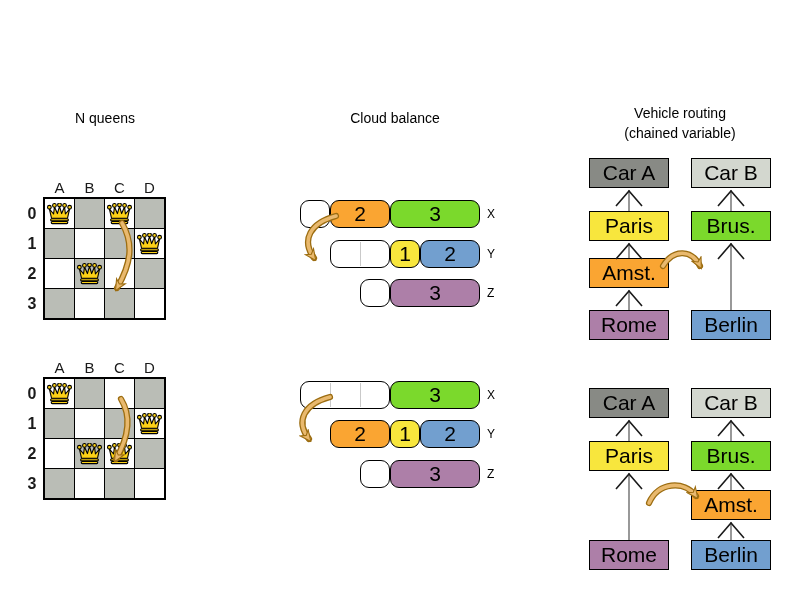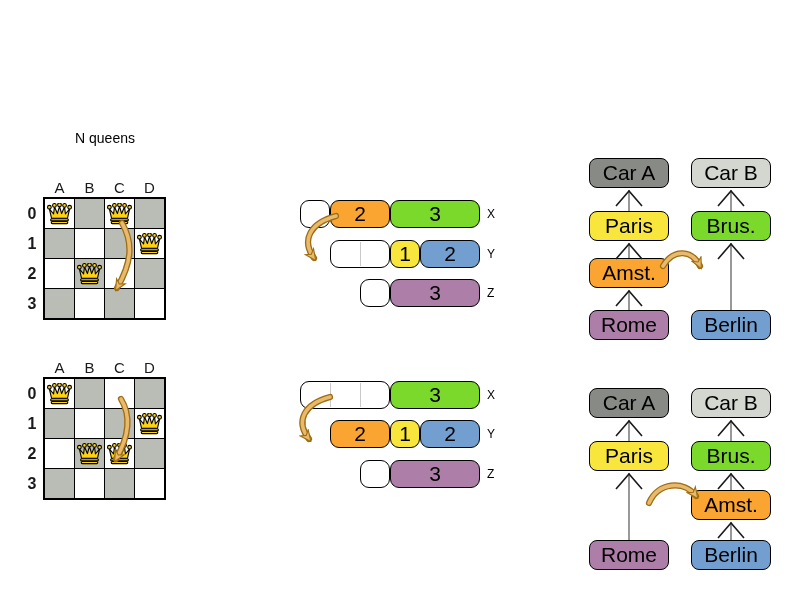--- a/index.html
+++ b/index.html
@@ -1,45 +1,50 @@
 <!DOCTYPE html>
 <html><head>
 <meta charset="utf-8">
 <style>
   html,body{margin:0;padding:0;background:#fff;}
   #stage{position:relative;width:800px;height:600px;background:#fff;overflow:hidden;
          font-family:"Liberation Sans","DejaVu Sans",sans-serif;color:#000;}
   .abs{position:absolute;}
   #title{left:0;top:30px;width:800px;text-align:center;font-size:32px;letter-spacing:0.5px;}
   #subtitle{left:0;top:68px;width:800px;text-align:center;font-size:13px;}
-  .col-header{font-size:14px;text-align:center;margin-top:20px;}
+  .col-header{font-size:14px;text-align:center;}
   #hdr-nqueens{left:25px;top:110px;width:160px;}
   #hdr-cloud{left:300px;top:110px;width:190px;}
   #hdr-vehicle{left:580px;top:103px;width:200px;line-height:20px;}
   #generated-layer{position:absolute;left:0;top:0;width:800px;height:600px;z-index:1;}
   #overlay{position:absolute;left:0;top:0;z-index:6;pointer-events:none;}
   .board{display:grid;grid-template-columns:repeat(4,29px);grid-auto-rows:29px;gap:1px;
          background:#000;padding:1px;border:1px solid #000;}
   .cell{display:flex;align-items:center;justify-content:center;}
   .cell.light{background:#fff;}
   .cell-col-label{font-size:15px;color:#1a1a1a;text-align:center;}
   .cell-row-label{font-size:16px;font-weight:bold;color:#1a1a1a;text-align:center;}
   .cloud-seg{height:28px;border:1.6px solid #000;border-radius:9px;box-sizing:border-box;
              display:flex;align-items:center;justify-content:center;font-size:21px;background:#fff;}
   .seg-divider{width:1px;background:#c9c9c9;}
   .cloud-label{font-size:12px;}
-  .vehicle-box{width:80px;height:30px;border:1.6px solid #000;border-radius:8px;box-sizing:border-box;
+  .vehicle-box{width:80px;height:30px;border:1.6px solid #000;border-radius:0;box-sizing:border-box;
                display:flex;align-items:center;justify-content:center;font-size:21px;}
 </style>
 </head>
 <body>
 
 <div id="stage">
 
   <div class="abs col-header" id="hdr-nqueens">N queens</div>
+  <div class="abs col-header" id="hdr-cloud">Cloud balance</div>
+  <div class="abs col-header" id="hdr-vehicle">
+    <div>Vehicle routing</div>
+    <div>(chained variable)</div>
+  </div>
 
   <div id="generated-layer">
       <div class="abs cell-col-label" style="left: 45px; top: 179px; width: 29px;">A</div>
       <div class="abs cell-col-label" style="left: 75px; top: 179px; width: 29px;">B</div>
       <div class="abs cell-col-label" style="left: 105px; top: 179px; width: 29px;">C</div>
       <div class="abs cell-col-label" style="left: 135px; top: 179px; width: 29px;">D</div>
       <div class="abs cell-row-label" style="left: 23px; top: 205px; width: 18px;">0</div>
       <div class="abs cell-row-label" style="left: 23px; top: 235px; width: 18px;">1</div>
       <div class="abs cell-row-label" style="left: 23px; top: 265px; width: 18px;">2</div>
       <div class="abs cell-row-label" style="left: 23px; top: 295px; width: 18px;">3</div>

